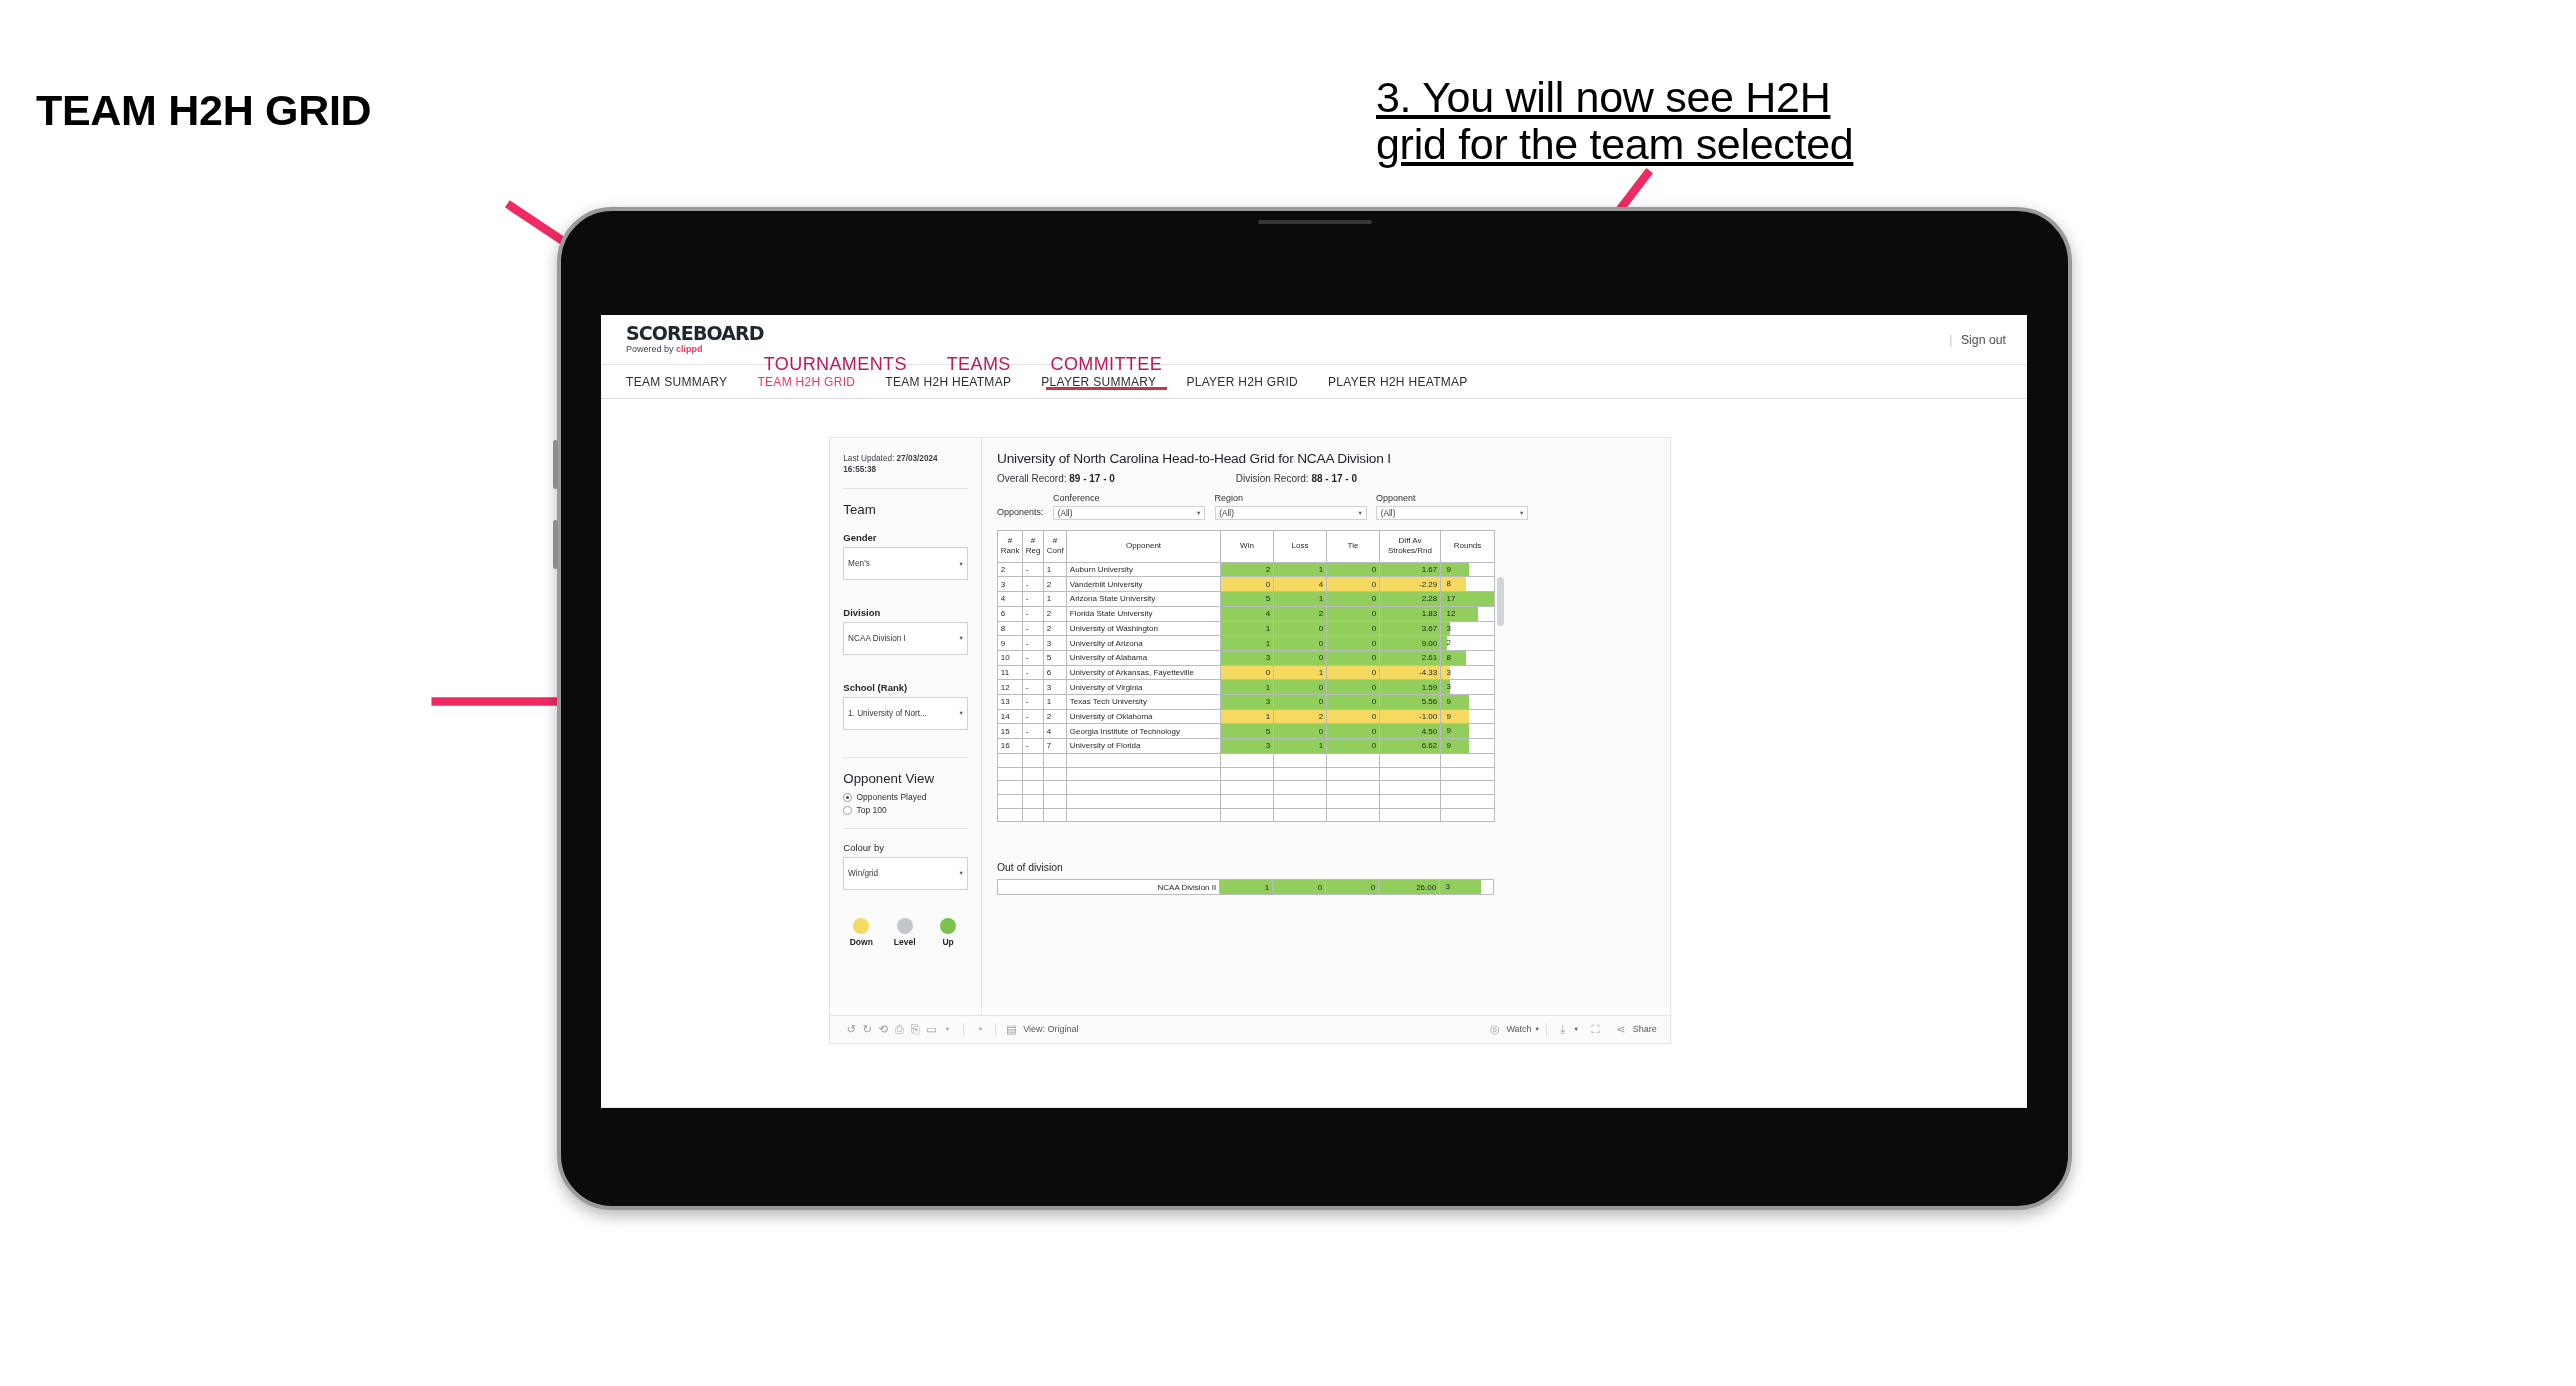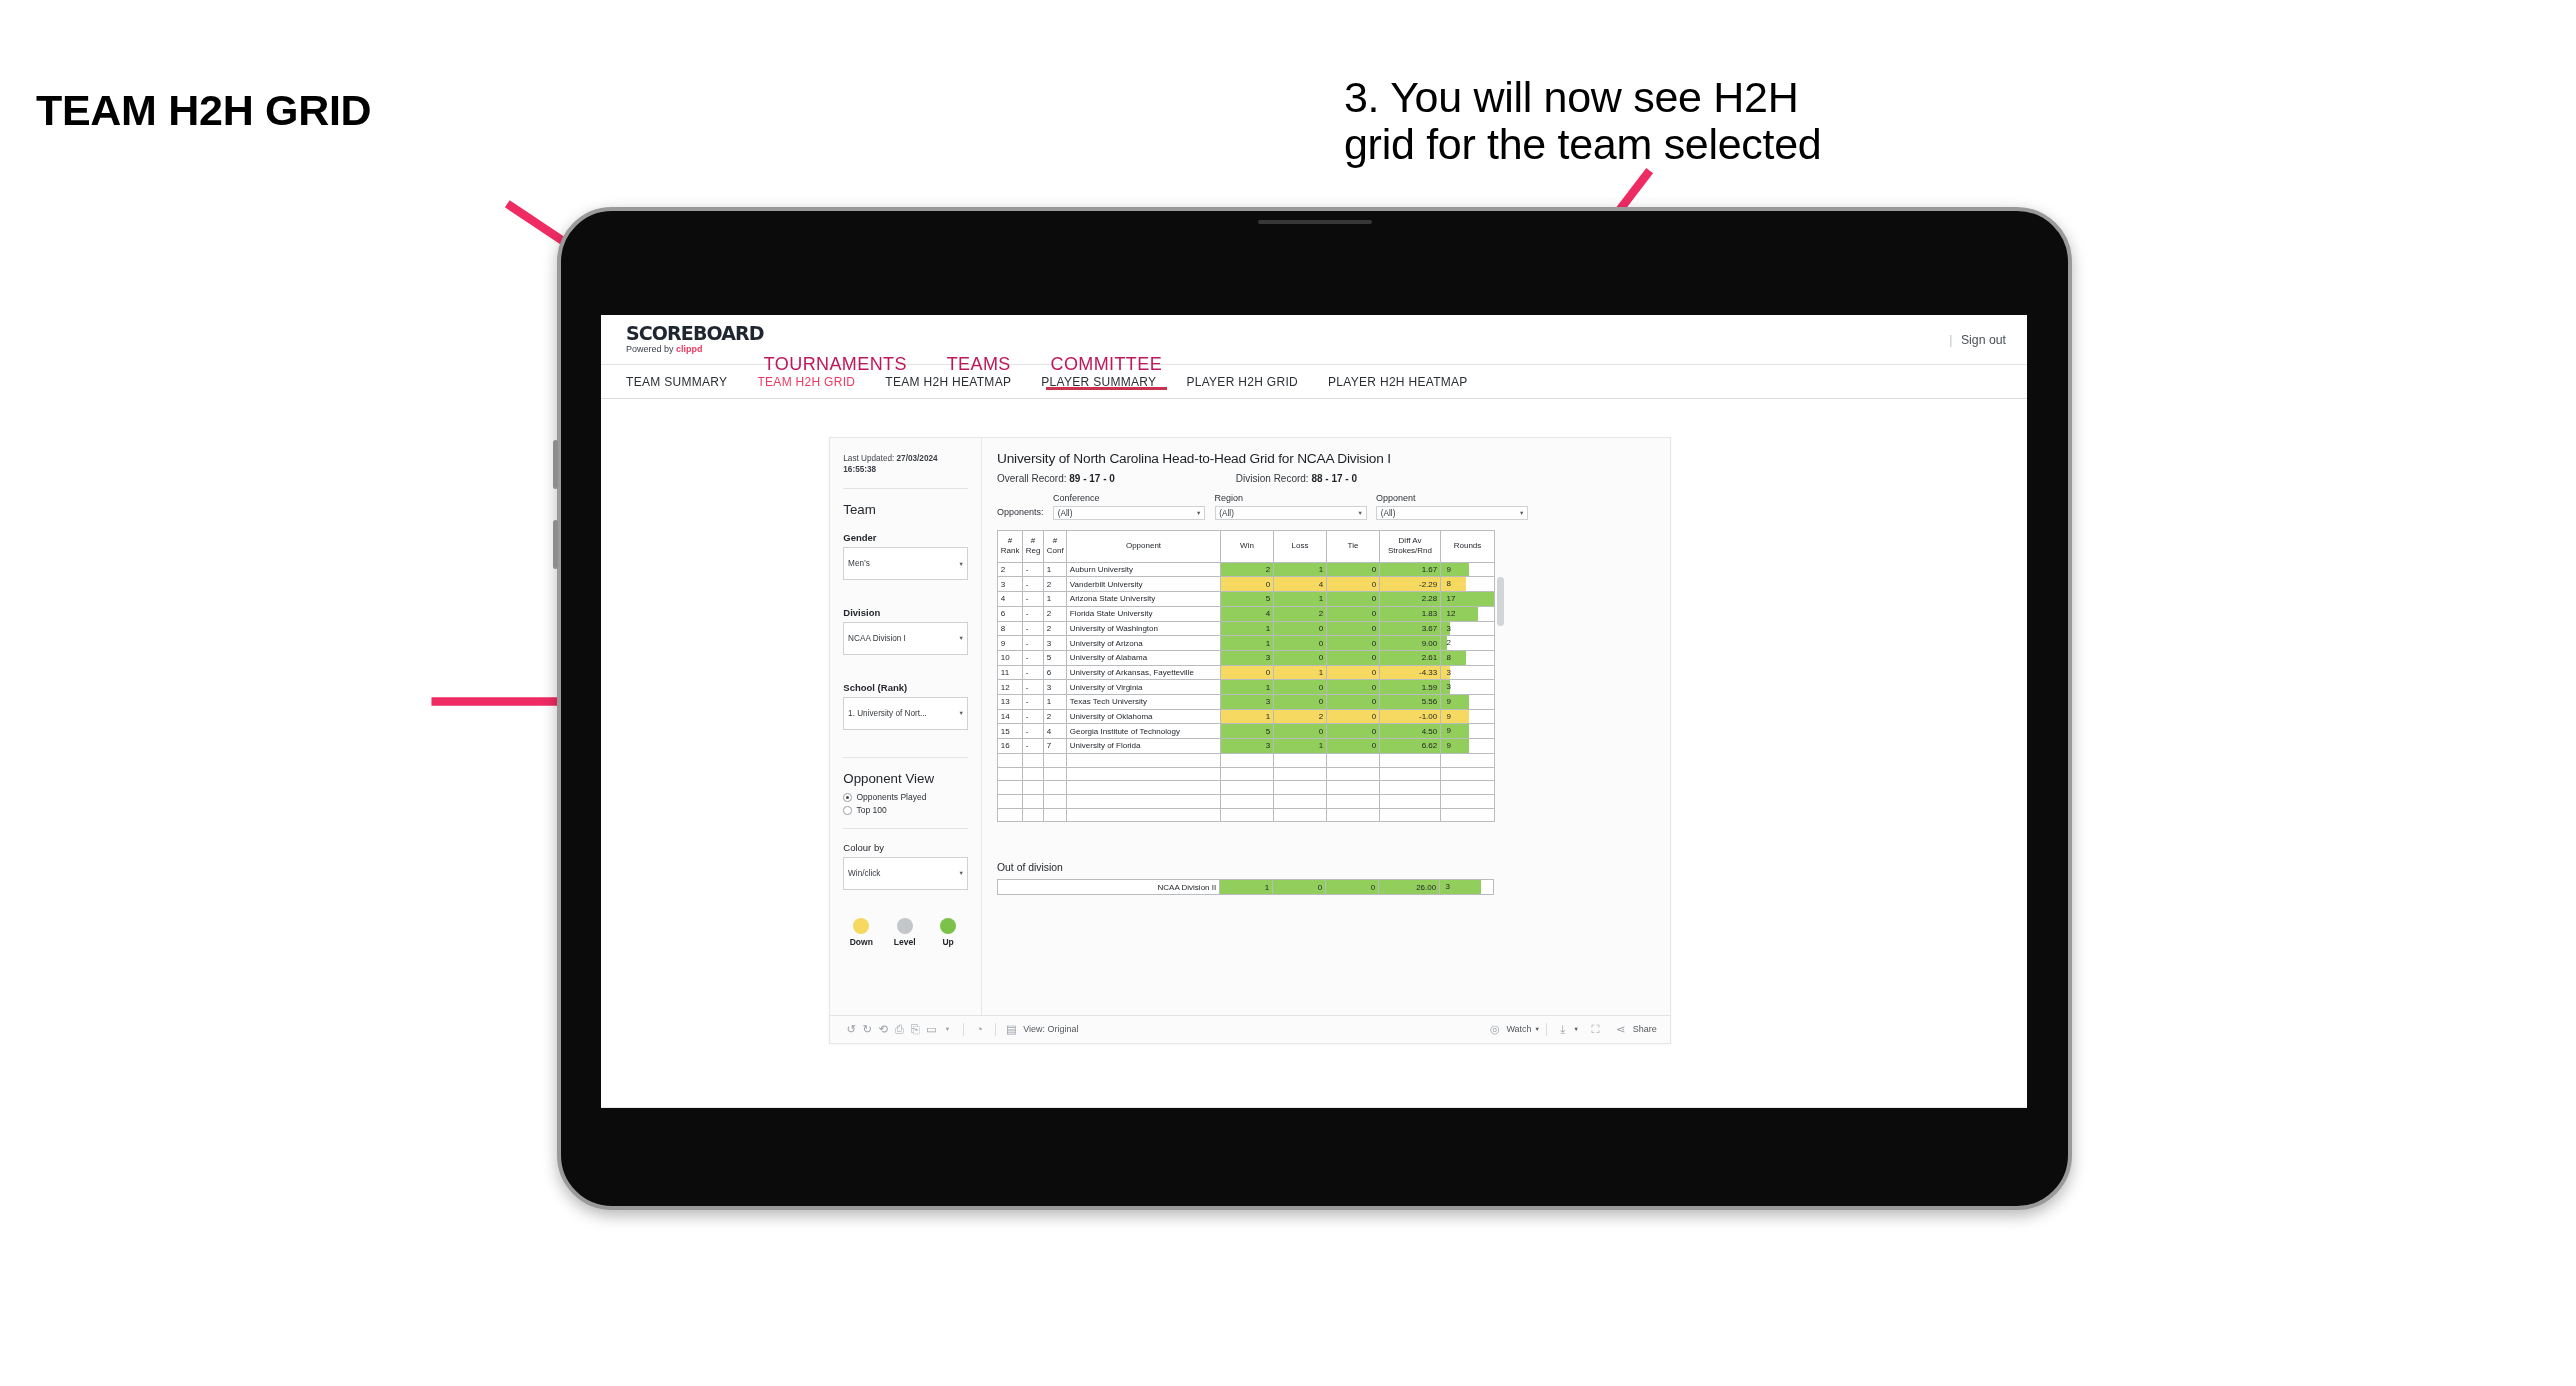--- a/index.html
+++ b/index.html
@@ -17,21 +17,21 @@
     color: #000000;
     font-size: 43px;
     line-height: 1.10;
     letter-spacing: -0.3px;
     font-weight: 400;
     white-space: pre-line;
   }
   .anno b { font-weight: 700; display: block; }
   #anno1 { left: 36px; top: 40px; width: 758px; }
   #anno2 { left: 36px; top: 607px; width: 531px; }
-  #anno3 { left: 1344px; top: 26.5px; width: 758px; }
+  #anno3 { left: 1376px; top: 26.5px; width: 758px; text-decoration: underline; }
 
   .arrow { position: absolute; overflow: visible; }
 
   
   #tablet {
     position: absolute;
     left: 557px; top: 207px;
     width: 1515px; height: 1003px;
     background: #0b0b0b;
     border-radius: 55px;
@@ -296,21 +296,21 @@
               </div>
               <div class="radio-row">
                 <span class="radio"></span>
                 <span class="radio-lbl">Top 100</span>
               </div>
 
               <div class="rule"></div>
               <div class="fld">
                 <div class="fld-label" style="font-weight:400;font-size:9.5px">Colour by</div>
                 <div class="ddl">
-                  <span>Win/click</span>
+                  <span>Win/grid</span>
                   <span class="caret">▾</span>
                 </div>
               </div>
 
               <div class="legend">
                 <div class="lg">
                   <div class="dot" style="background:#f5d960"></div>
                   <div class="lg-lbl">Down</div>
                 </div>
                 <div class="lg">

